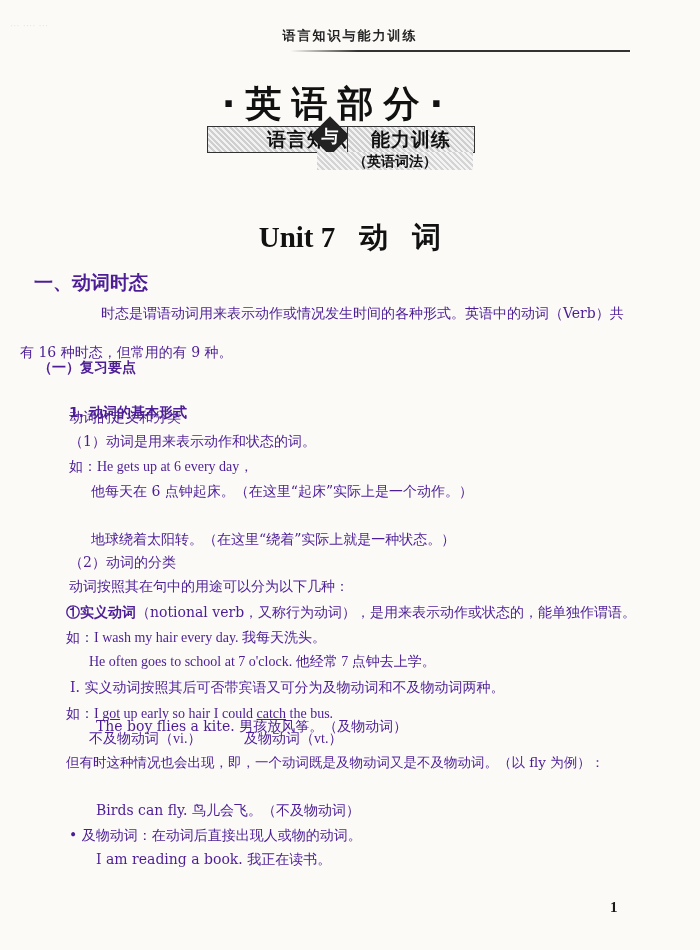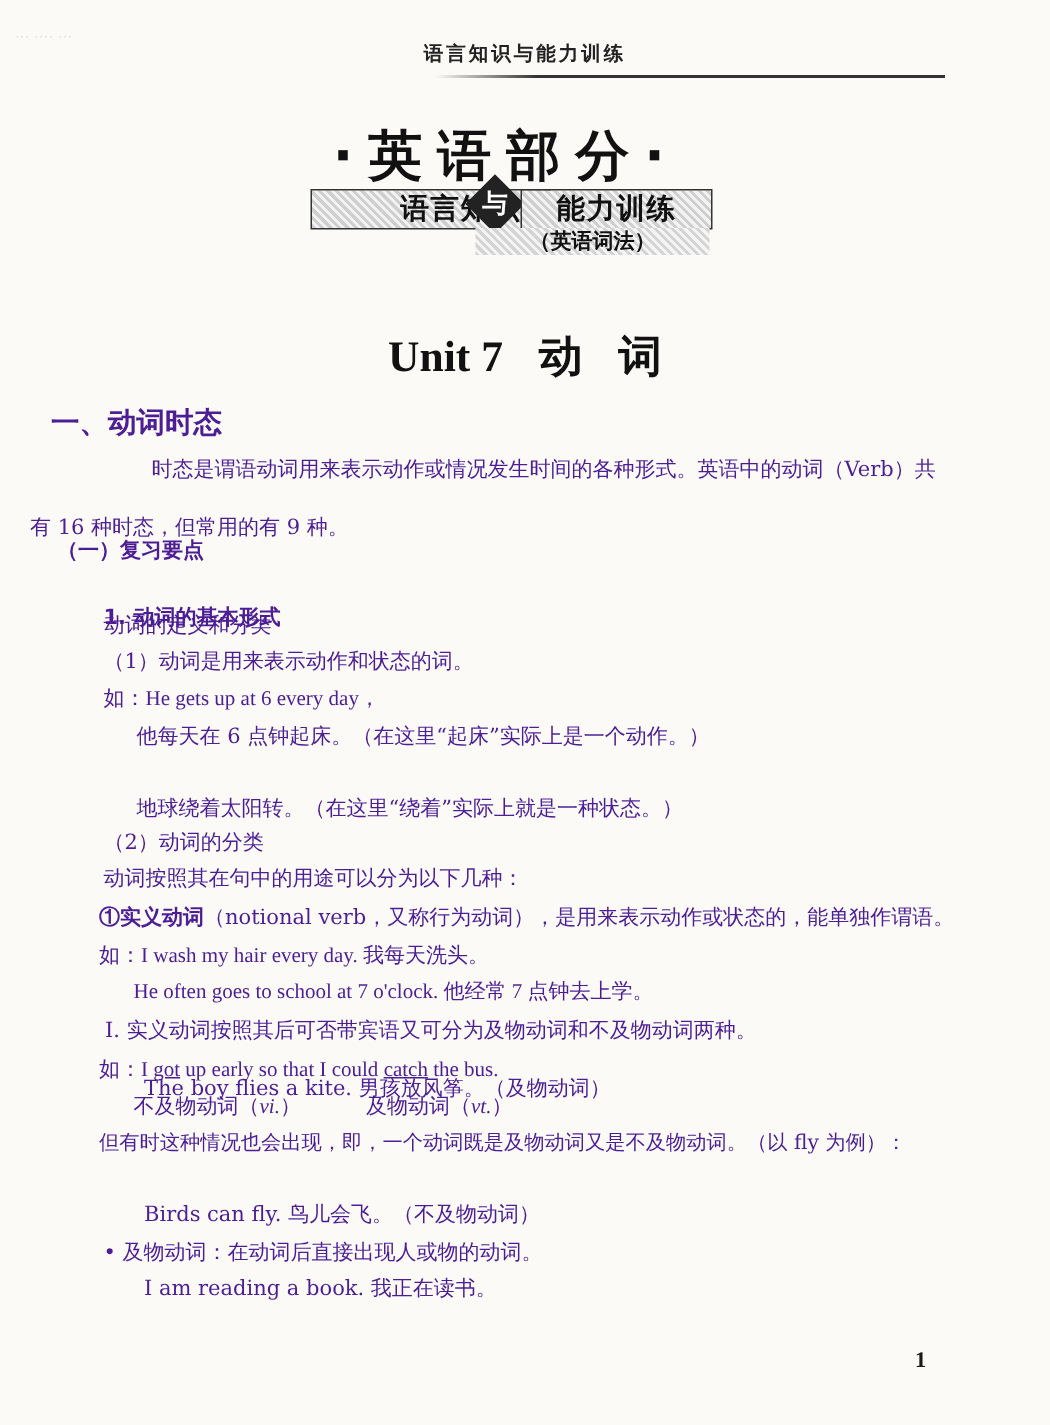--- a/index.html
+++ b/index.html
@@ -66,21 +66,21 @@
   }
   .unit-title .gap { display:inline-block; width:24px; }
 
   .line { position:absolute; white-space:nowrap; font-size:14px; line-height:20px; color:#4c1d95; }
   .line.en { font-family:"Liberation Serif", serif; }
   .h1 { font-family:"DejaVu Sans", sans-serif; font-size:19px; font-weight:bold; }
   .h2 { font-family:"DejaVu Sans", sans-serif; font-size:14px; font-weight:bold; }
   .bold { font-weight:bold; }
   .en { font-family:"Liberation Serif", serif; }
   .u { text-decoration:underline; }
-  .it { font-style:italic; font-family:"Liberation Serif", serif; }
+  .it { font-family:"Liberation Serif", serif; }
 
   .page-number {
     position:absolute; top:899px; left:610px; font-family:"Liberation Serif", serif;
     font-size:15px; font-weight:bold; color:#1a1a1a;
   }
 </style>
 </head>
 <body>
 
 <div class="page" data-name="textbook-page">
@@ -128,21 +128,21 @@
   </div>
 
   <div class="line" style="top:627px;left:66px;" data-name="example-3">
     <span data-name="example-prefix">如：</span><span class="en" data-name="example-text">I wash my hair every day. 我每天洗头。</span>
   </div>
   <div class="line en" style="top:652px;left:89px;" data-name="example-4">He often goes to school at 7 o'clock. 他经常 7 点钟去上学。</div>
 
   <div class="line" style="top:677px;left:70px;" data-name="roman-point-1">Ⅰ. 实义动词按照其后可否带宾语又可分为及物动词和不及物动词两种。</div>
 
   <div class="line" style="top:703px;left:66px;" data-name="example-5">
-    <span data-name="example-prefix">如：</span><span class="en" data-name="example-text">I </span><span class="en u" data-name="underlined-verb-got">got</span><span class="en" data-name="example-text"> up early so that I could </span><span class="en u" data-name="underlined-verb-catch">catch</span><span class="en" data-name="example-text"> the bus.</span>
+    <span data-name="example-prefix">如：</span><span class="en" data-name="example-text">I </span><span class="en u" data-name="underlined-verb-got">got</span><span class="en" data-name="example-text"> up early so hair I could </span><span class="en u" data-name="underlined-verb-catch">catch</span><span class="en" data-name="example-text"> the bus.</span>
   </div>
 
   <div class="line" style="top:728px;left:89px;" data-name="intransitive-label">
     <span data-name="label-text">不及物动词（</span><span class="it" data-name="abbr-vi">vi.</span><span data-name="label-text">）</span>
   </div>
   <div class="line" style="top:728px;left:244px;" data-name="transitive-label">
     <span data-name="label-text">及物动词（</span><span class="it" data-name="abbr-vt">vt.</span><span data-name="label-text">）</span>
   </div>
 
   <div class="line" style="top:752px;left:66px;font-size:13.5px;" data-name="dual-usage-note">但有时这种情况也会出现，即，一个动词既是及物动词又是不及物动词。（以 fly 为例）：</div>

